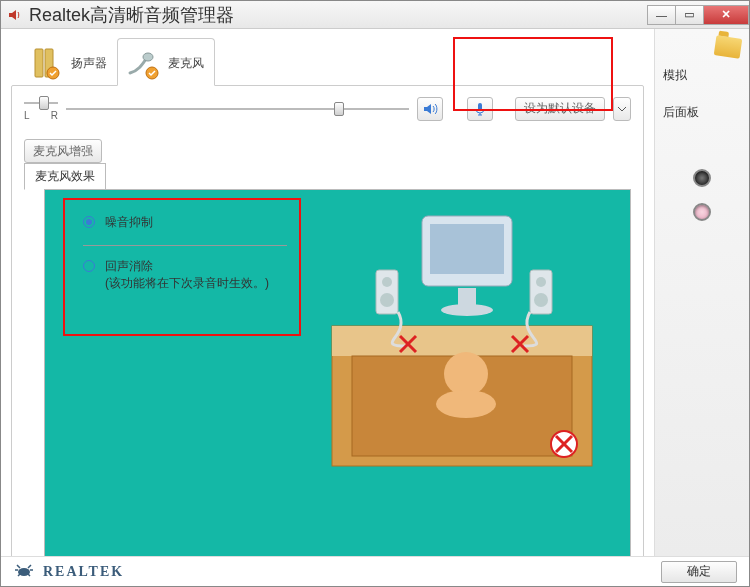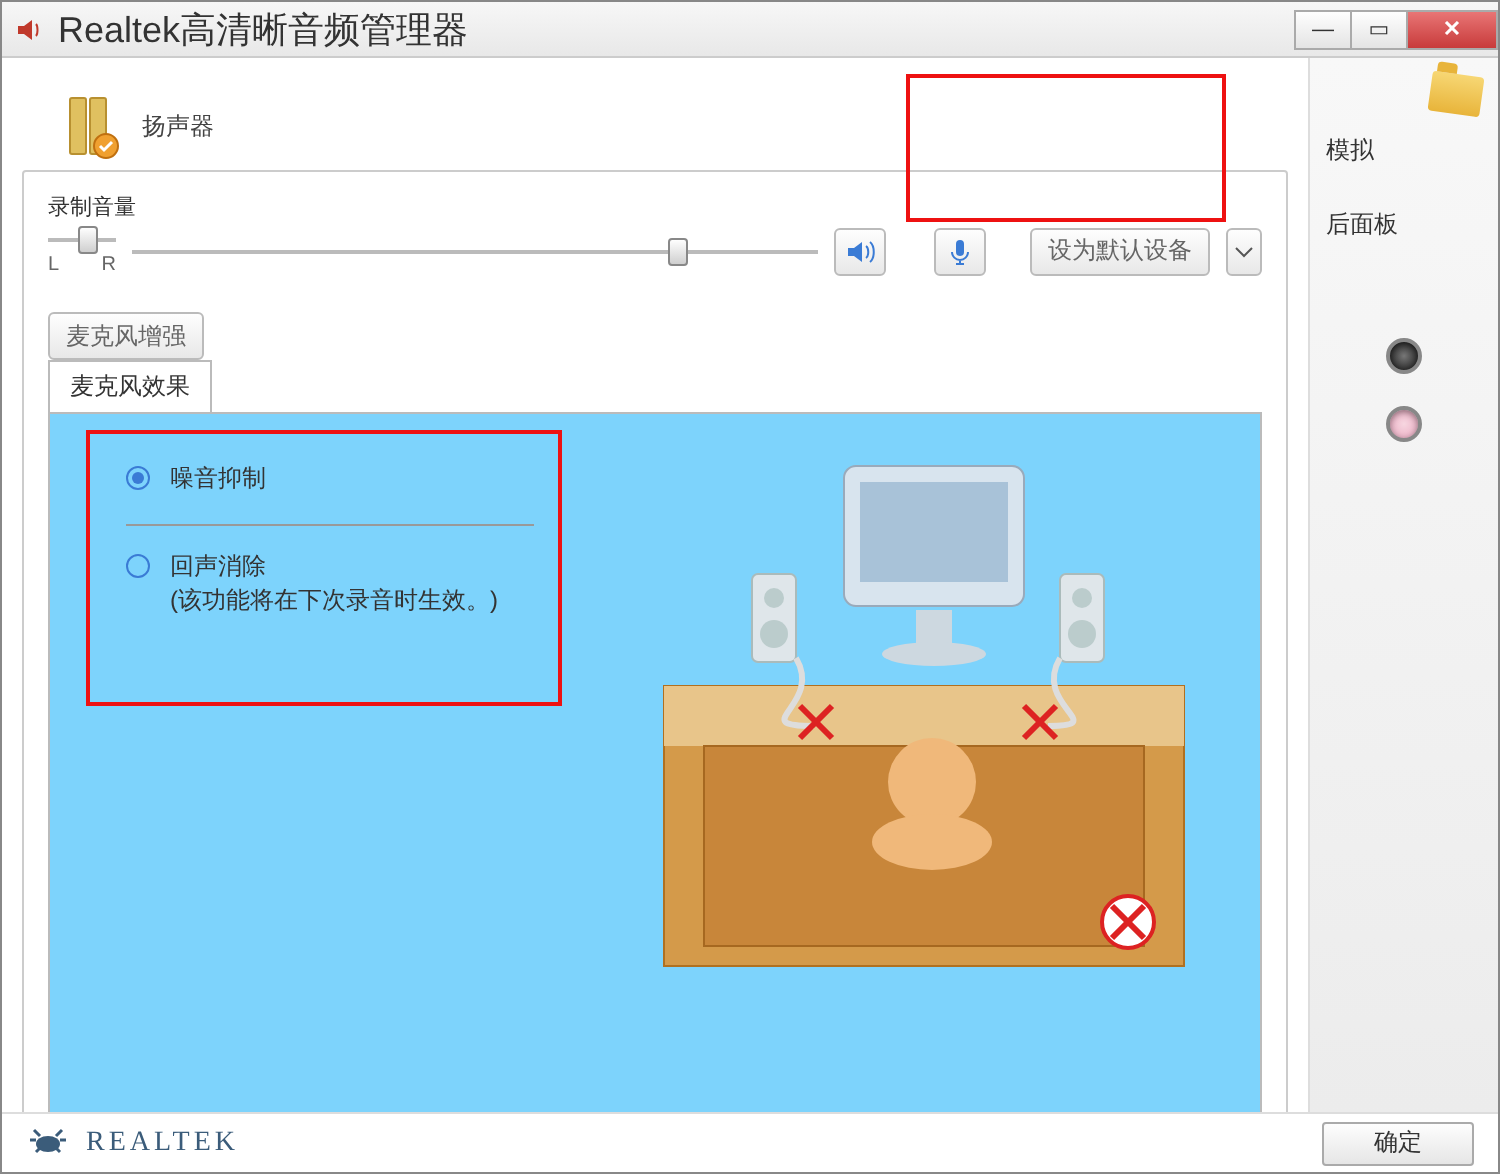--- a/index.html
+++ b/index.html
@@ -35,37 +35,37 @@
 
 .iconbtn { width: 26px; height: 24px; border: 1px solid #bbb; border-radius: 3px; background: linear-gradient(#fefefe,#e8e8e8); display: inline-flex; align-items: center; justify-content: center; }
 .btn { height: 24px; padding: 0 8px; border: 1px solid #bbb; border-radius: 3px; background: linear-gradient(#fefefe,#e8e8e8); color: #666; display: inline-flex; align-items: center; }
 .dropdown-arrow { width: 18px; }
 
 .redbox { border: 2px solid #e11; position: absolute; }
 
 .subtabs { display: flex; }
 .subtab { padding: 4px 10px; border: 1px solid #bbb; background: linear-gradient(#f5f5f5,#e5e5e5); color: #333; font-size: 12px; }
 .subtab.active { background: #fff; border-bottom: 1px solid #fff; position: relative; }
-.subpanel { border: 1px solid #bbb; margin-top: -1px; height: 369px; position: relative; background: #7dd3fc; }
+.subpanel { border: 1px solid #bbb; margin-top: -1px; height: 369px; position: relative; background: #14b8a6; margin-left: 20px; }
 
 .opts { position: absolute; left: 20px; top: 12px; width: 232px; height: 130px; padding: 12px 10px 4px 18px; }
 .opt { display: flex; gap: 10px; align-items: flex-start; margin-bottom: 14px; color: #333; }
 .radio { width: 12px; height: 12px; border-radius: 50%; border: 1px solid #3a7bd5; margin-top: 2px; display: inline-flex; align-items: center; justify-content: center; flex-shrink: 0; }
 .radio.sel::after { content: ""; width: 6px; height: 6px; border-radius: 50%; background: #3a7bd5; }
 .opt .txt { line-height: 1.4; }
 .sep { border-top: 1px solid #999; margin: 0 0 12px 0; }
 
 .illus { position: absolute; right: 18px; top: 6px; width: 300px; height: 280px; }
 
 .jack { width: 18px; height: 18px; border-radius: 50%; border: 2px solid #888; display: inline-block; box-shadow: inset 0 1px 3px rgba(0,0,0,.4); }
 .jack.black { background: radial-gradient(#777,#111); }
 .jack.pink { background: radial-gradient(#f7d6e0,#e8a8bf); }
 
 .footer { position: absolute; left: 0; right: 0; bottom: 0; height: 30px; border-top: 1px solid #ddd; display: flex; align-items: center; padding: 0 12px; background: #fff; }
-.brand { color: #3b5c7a; font-weight: normal; letter-spacing: 2px; font-size: 14px; font-family: Georgia, serif; }
+.brand { color: #3b5c7a; font-weight: bold; letter-spacing: 2px; font-size: 14px; font-family: Georgia, serif; }
 .crab { margin-right: 8px; }
 .okbtn { margin-left: auto; width: 76px; height: 22px; border: 1px solid #aaa; background: linear-gradient(#fdfdfd,#e6e6e6); border-radius: 2px; display: flex; align-items: center; justify-content: center; color: #333; }
 
 .folder-icon { width: 26px; height: 20px; background: linear-gradient(#f7d774,#e8b43a); border-radius: 2px; position: relative; margin-left: auto; margin-bottom: 10px; transform: rotate(8deg); }
 .folder-icon::before { content: ""; position: absolute; top: -5px; left: 2px; width: 10px; height: 5px; background: #e8b43a; border-radius: 2px 2px 0 0; }
 </style>
 </head>
 <body>
 
 <div class="window">
@@ -94,25 +94,35 @@
           <span class="ticon">
             <svg width="38" height="36" viewBox="0 0 38 36">
                 <rect x="8" y="4" width="8" height="28" rx="1" fill="#e0c060" stroke="#b89030"></rect>
                 <rect x="18" y="4" width="8" height="28" rx="1" fill="#e0c060" stroke="#b89030"></rect>
                 <circle cx="26" cy="28" r="6" fill="#f0a030" stroke="#c07010"></circle>
                 <path d="M23 28l2 2 4-4" stroke="#fff" stroke-width="1.5" fill="none"></path>
               </svg>
           </span>
           <span>扬声器</span>
         </div>
+        <div class="tab active">
+          <span class="ticon">
+            <svg width="38" height="36" viewBox="0 0 38 36">
+                <path d="M6 28c8-2 12-8 16-14" stroke="#9aa" stroke-width="3" fill="none" stroke-linecap="round"></path>
+                <ellipse cx="24" cy="12" rx="5" ry="4" fill="#bcc" stroke="#899"></ellipse>
+                <circle cx="28" cy="28" r="6" fill="#f0a030" stroke="#c07010"></circle>
+                <path d="M25 28l2 2 4-4" stroke="#fff" stroke-width="1.5" fill="none"></path>
+              </svg>
+          </span>
+          <span>麦克风</span>
+        </div>
       </div>
 
       <div class="panel">
 
-        <span class="vol-label">录制音量</span>
         <div class="volrow">
           <div style="width:34px;">
             <div class="slider" style="width:34px;">
               <div class="track"></div>
               <div class="thumb" style="left:45%;"></div>
             </div>
             <div style="display:flex;justify-content:space-between;">
               <span class="lr">L</span>
               <span class="lr">R</span>
             </div>

